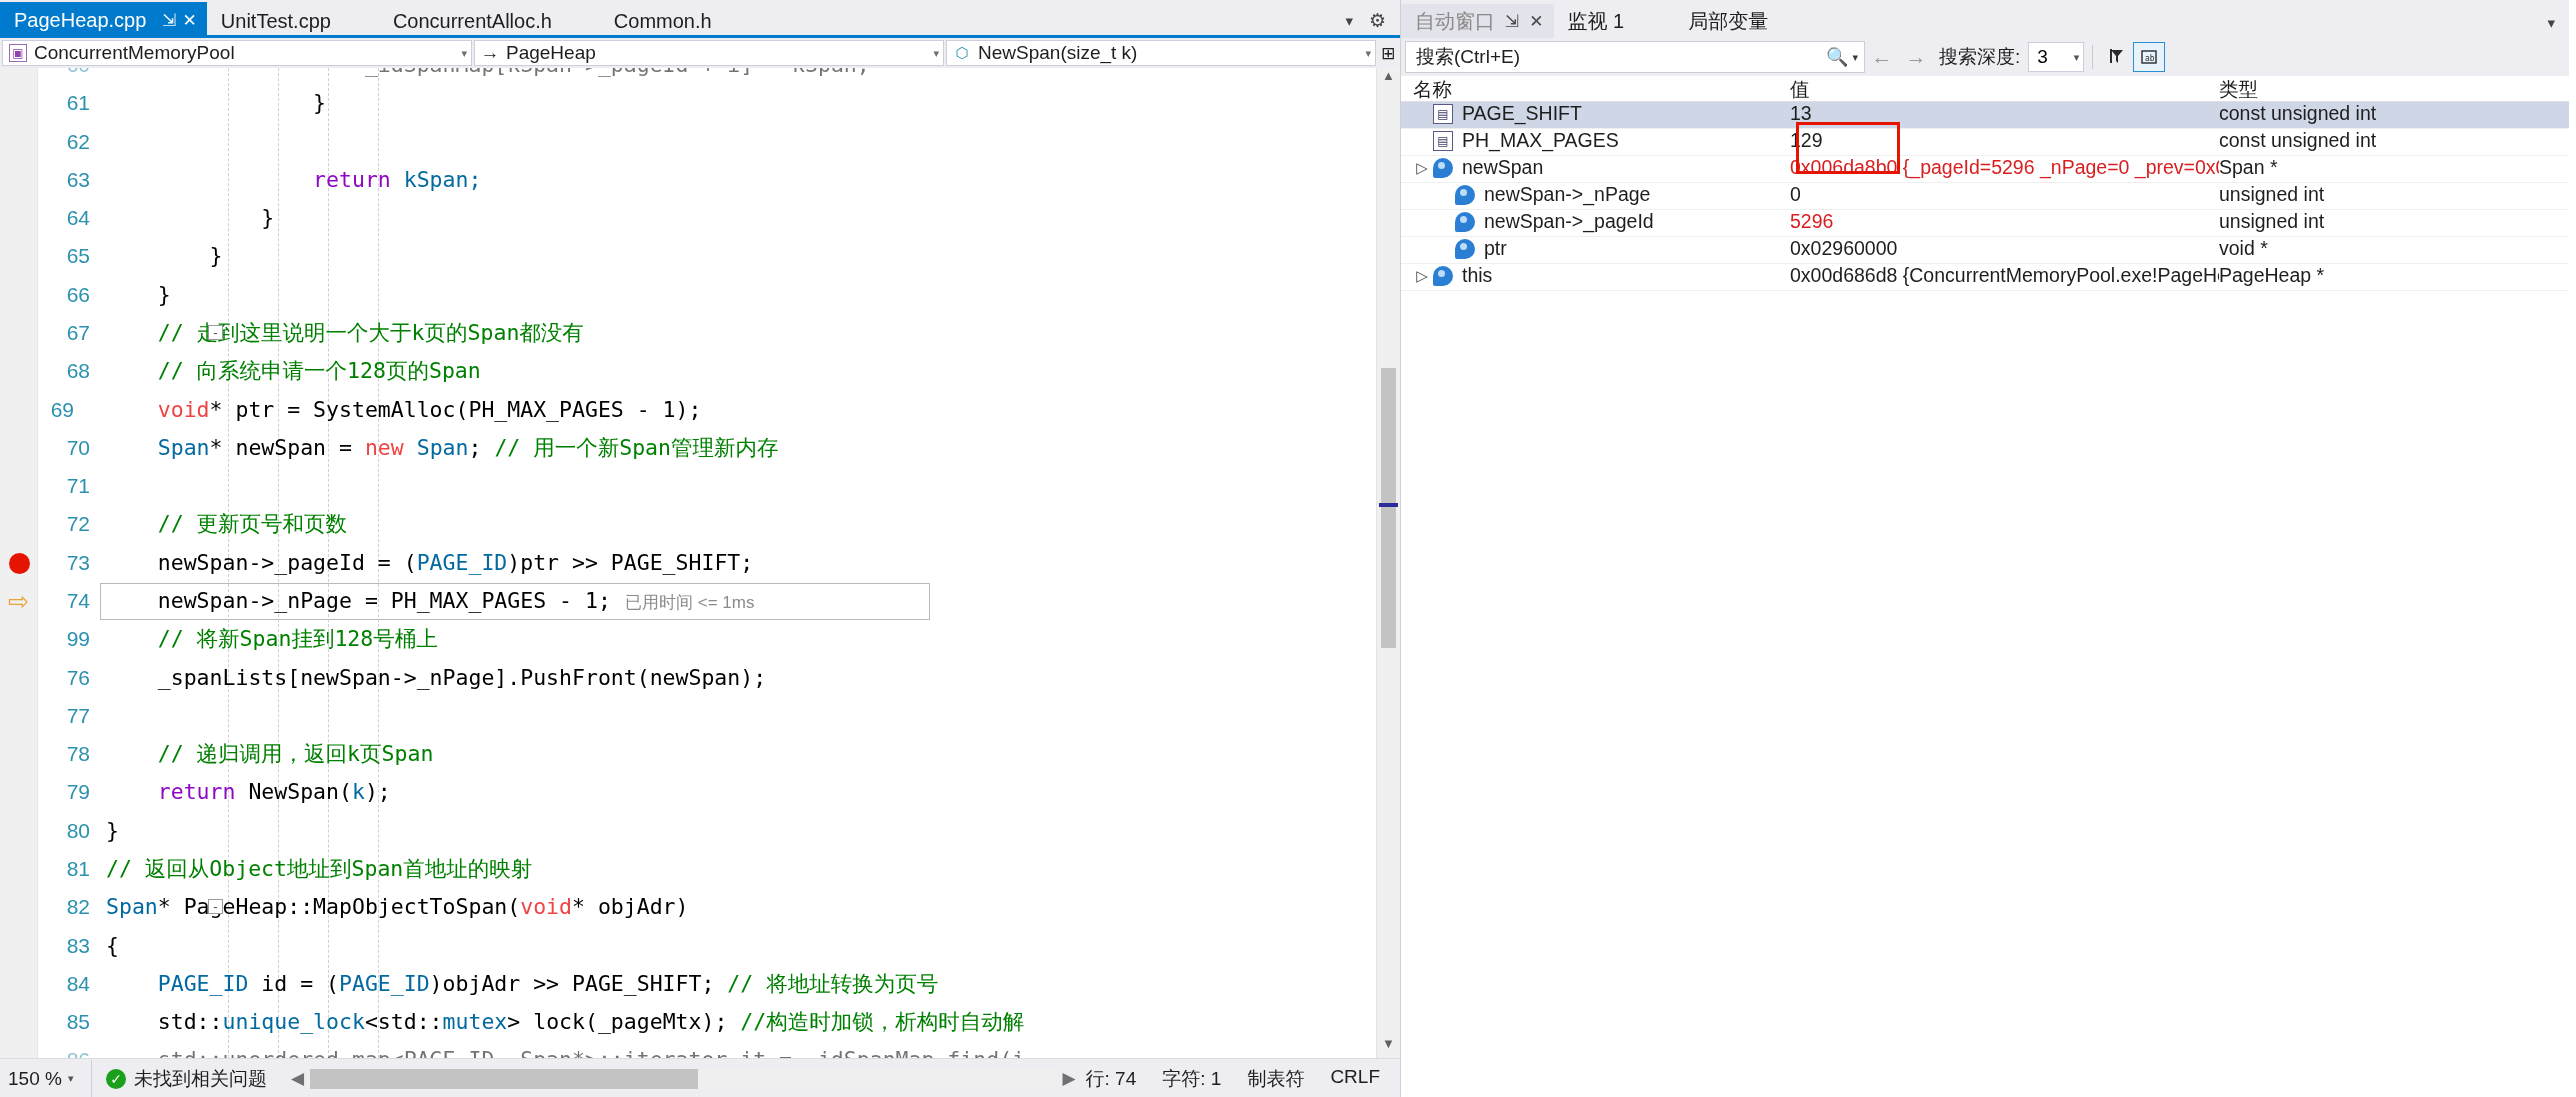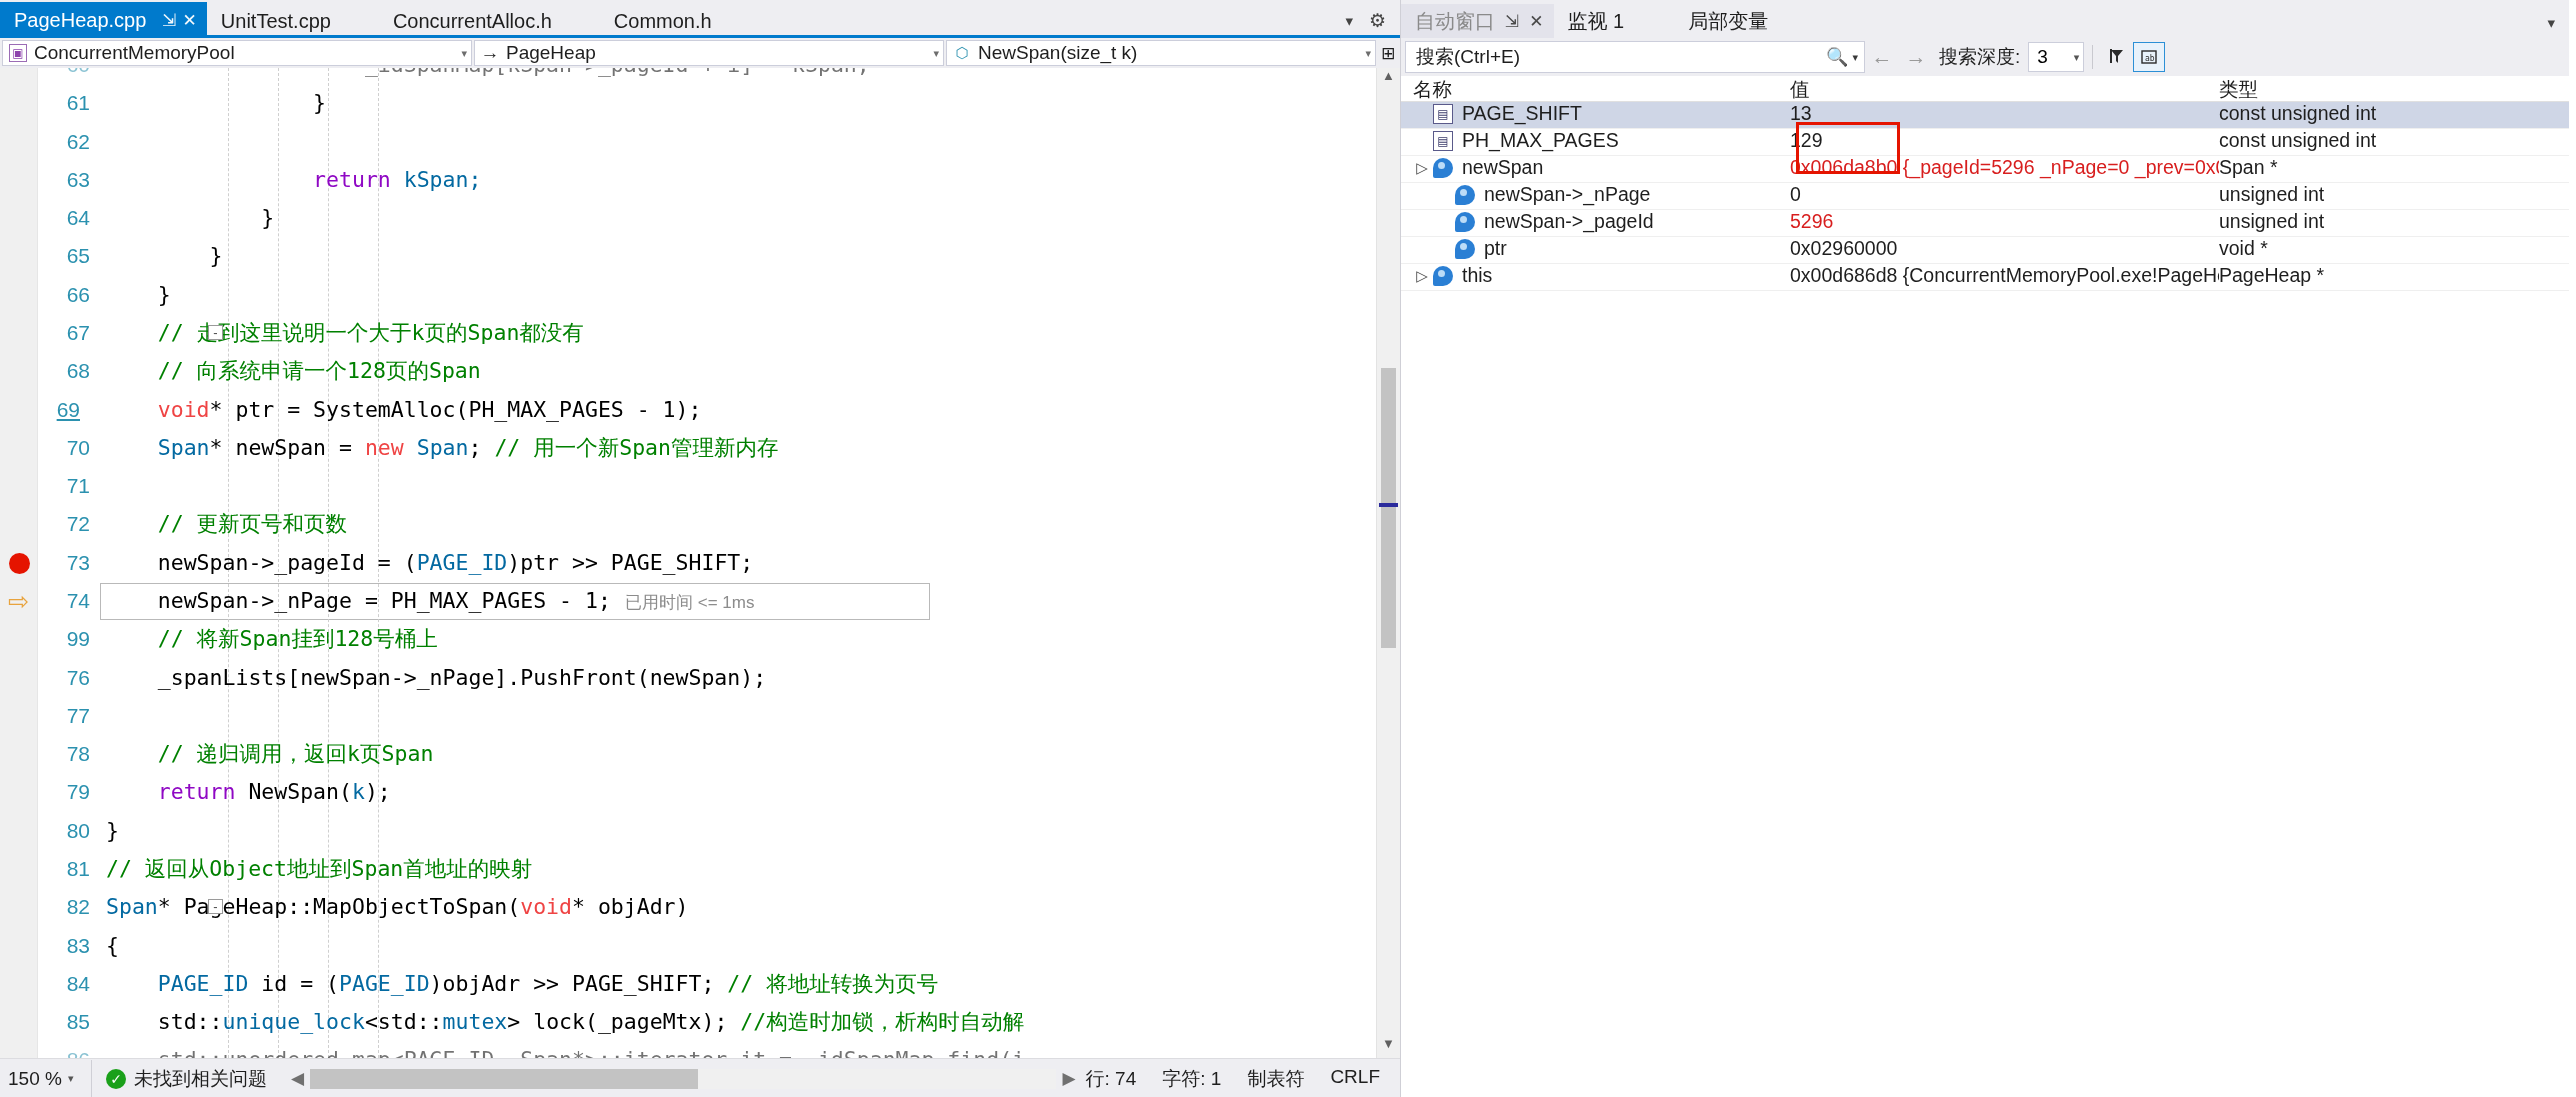--- a/index.html
+++ b/index.html
@@ -190,21 +190,21 @@
       <div class="gutter" id="gutter" style="position: relative;">
           <div class="line" style="position: absolute; top: -22px; right: 10px; opacity: 0.55;">60</div>
           <div class="line" style="position: absolute; top: 16.3px; right: 10px;">61</div>
           <div class="line" style="position: absolute; top: 55px; right: 10px;">62</div>
           <div class="line" style="position: absolute; top: 93px; right: 10px;">63</div>
           <div class="line" style="position: absolute; top: 131px; right: 10px;">64</div>
           <div class="line" style="position: absolute; top: 169px; right: 10px;">65</div>
           <div class="line" style="position: absolute; top: 208px; right: 10px;">66</div>
           <div class="line" style="position: absolute; top: 246px; right: 10px;">67</div>
           <div class="line" style="position: absolute; top: 284px; right: 10px;">68</div>
-          <div class="line" style="position: absolute; top: 323px; right: 20px; text-decoration: underline;">69</div>
+          <div class="line" style="position: absolute; top: 323px; right: 26px;">69</div>
           <div class="line" style="position: absolute; top: 361px; right: 10px;">70</div>
           <div class="line" style="position: absolute; top: 399px; right: 10px;">71</div>
           <div class="line" style="position: absolute; top: 437px; right: 10px;">72</div>
           <div class="line" style="position: absolute; top: 476px; right: 10px;">73</div>
           <div class="line" style="position: absolute; top: 514px; right: 10px;">74</div>
           <div class="line" style="position: absolute; top: 552px; right: 10px;">99</div>
           <div class="line" style="position: absolute; top: 591px; right: 10px;">76</div>
           <div class="line" style="position: absolute; top: 629px; right: 10px;">77</div>
           <div class="line" style="position: absolute; top: 667px; right: 10px;">78</div>
           <div class="line" style="position: absolute; top: 705px; right: 10px;">79</div>

